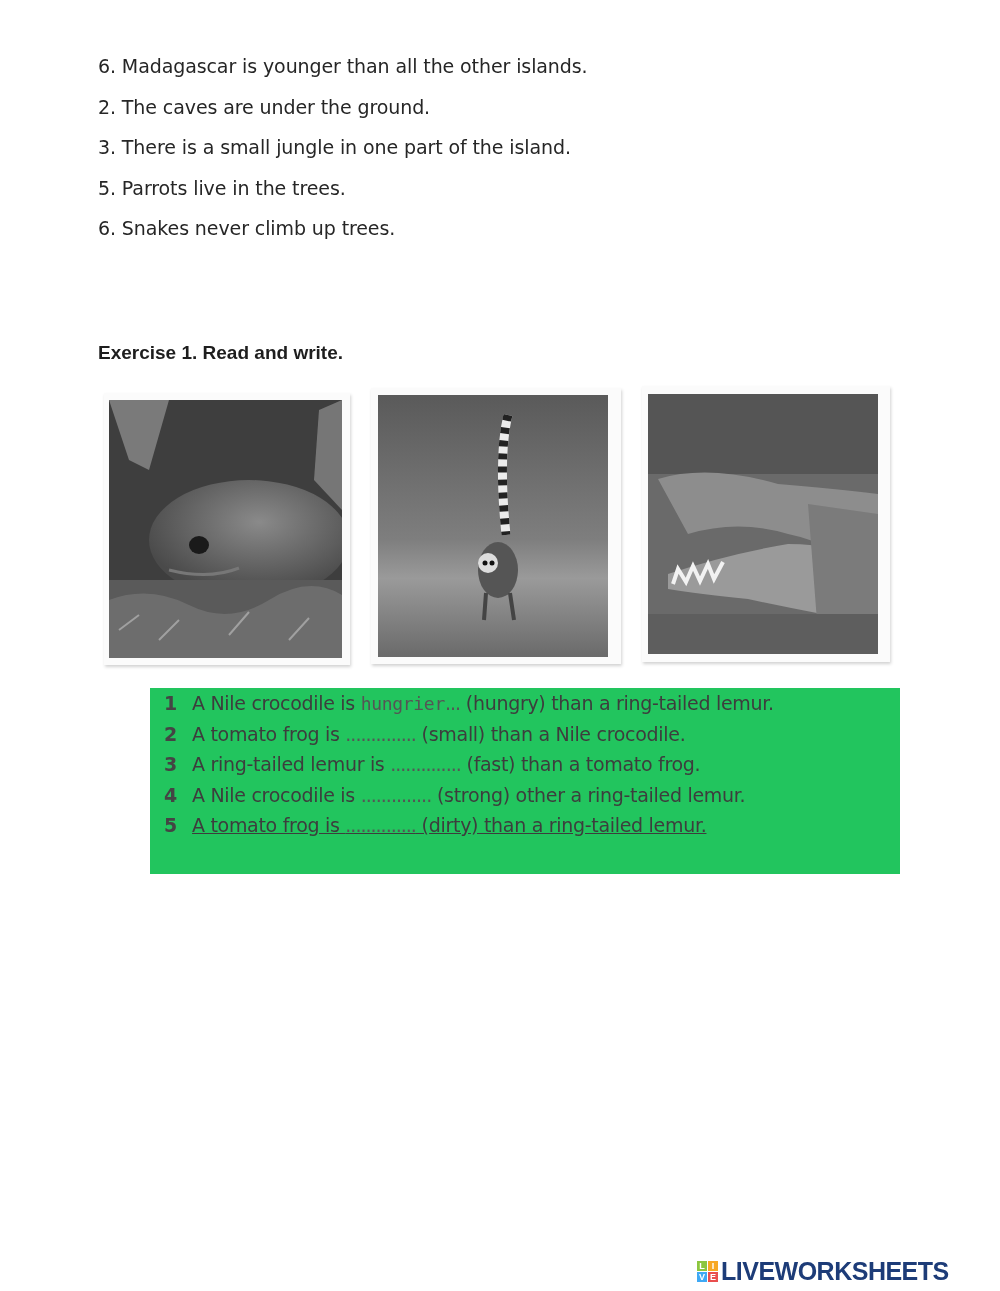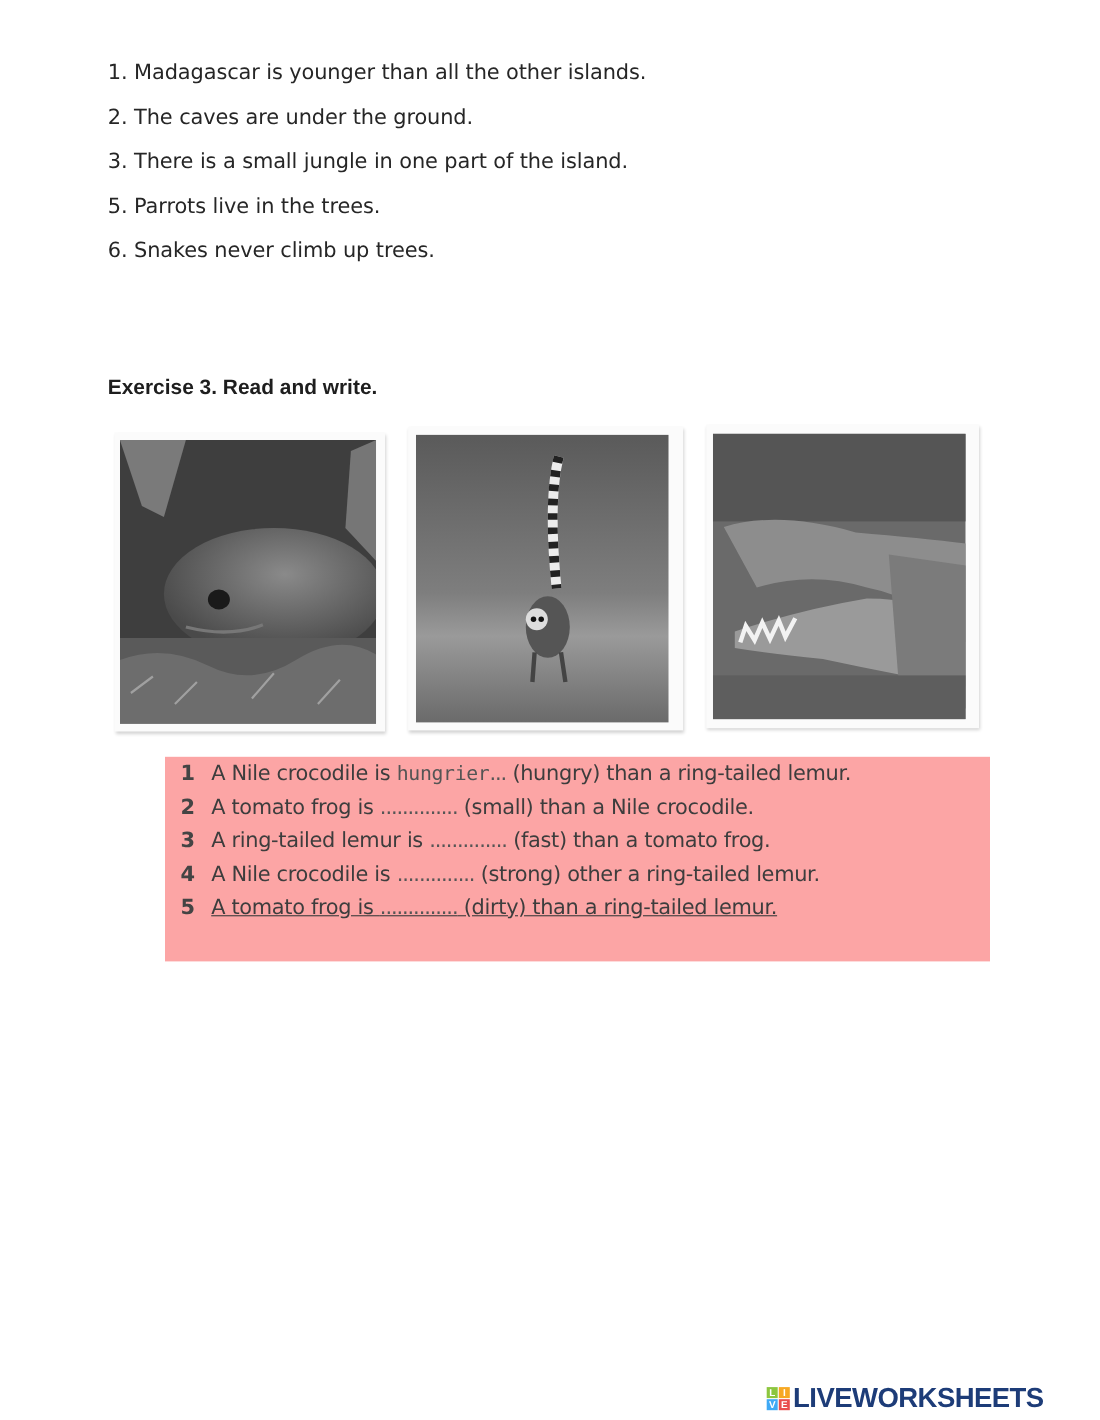--- a/index.html
+++ b/index.html
@@ -20,21 +20,21 @@
   .photo-frame {
     position: absolute; background: #fbfbfb;
     box-shadow: 1px 2px 3px rgba(0,0,0,0.18);
   }
   .photo {
     position: absolute; overflow: hidden;
   }
   .photo svg { width: 100%; height: 100%; display: block; }
   .sentences {
     position: absolute; left: 150px; top: 688px; width: 750px; height: 186px;
-    background: #fca5a5;
+    background: #22c55e;
   }
   .sent {
     position: absolute; left: 14px; font-size: 19px; color: #3d3d3d;
     white-space: nowrap; letter-spacing: -0.3px;
     font-family: "DejaVu Sans", sans-serif;
   }
   .sent .num { display: inline-block; width: 28px; font-weight: bold; color: #444; }
   .sent .blank { color: #555; letter-spacing: -1px; }
   .sent .answer {
     font-family: "DejaVu Sans Mono", monospace; color: #555; font-size: 18px;
@@ -52,28 +52,28 @@
   }
   .logo-text {
     font-family: "Liberation Sans", sans-serif; font-weight: bold; font-size: 25px;
     color: #1d3c78; letter-spacing: -0.5px;
   }
 </style>
 </head>
 <body>
 
 <div class="stmt-list">
-  <div class="stmt">1. Madagascar is younger than all the other islands.</div>
+  <div class="stmt">6. Madagascar is younger than all the other islands.</div>
   <div class="stmt">2. The caves are under the ground.</div>
   <div class="stmt">3. There is a small jungle in one part of the island.</div>
   <div class="stmt">5. Parrots live in the trees.</div>
   <div class="stmt">6. Snakes never climb up trees.</div>
 </div>
 
-<div class="ex-title">Exercise 3. Read and write.</div>
+<div class="ex-title">Exercise 1. Read and write.</div>
 
 <div class="photo-frame" style="left:104px; top:393px; width:246px; height:272px;">
   <div class="photo" style="left:5px; top:7px; width:233px; height:258px;">
     <svg viewBox="0 0 233 258" preserveAspectRatio="none">
       <defs>
         <radialGradient id="frogBody" cx="55%" cy="35%" r="60%">
           <stop offset="0%" stop-color="#8a8a8a"></stop>
           <stop offset="100%" stop-color="#4a4a4a"></stop>
         </radialGradient>
       </defs>

